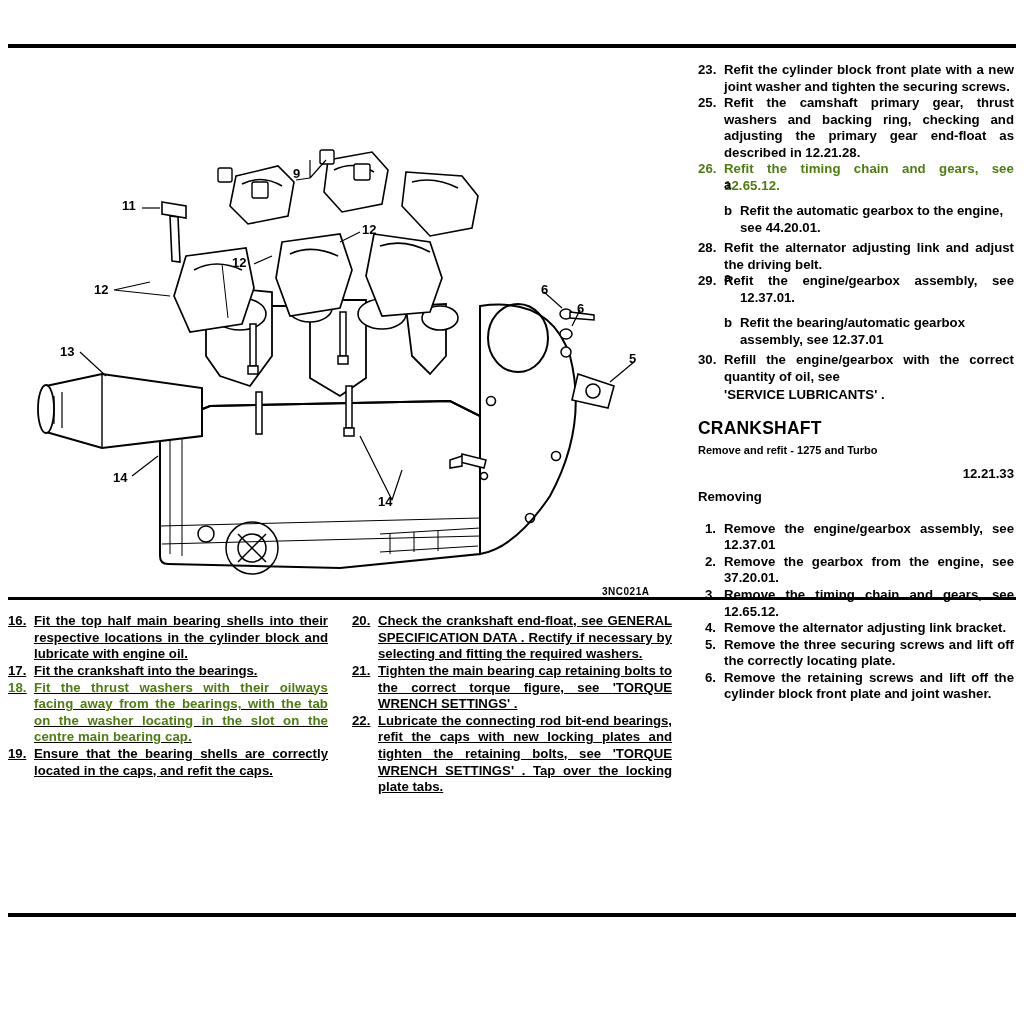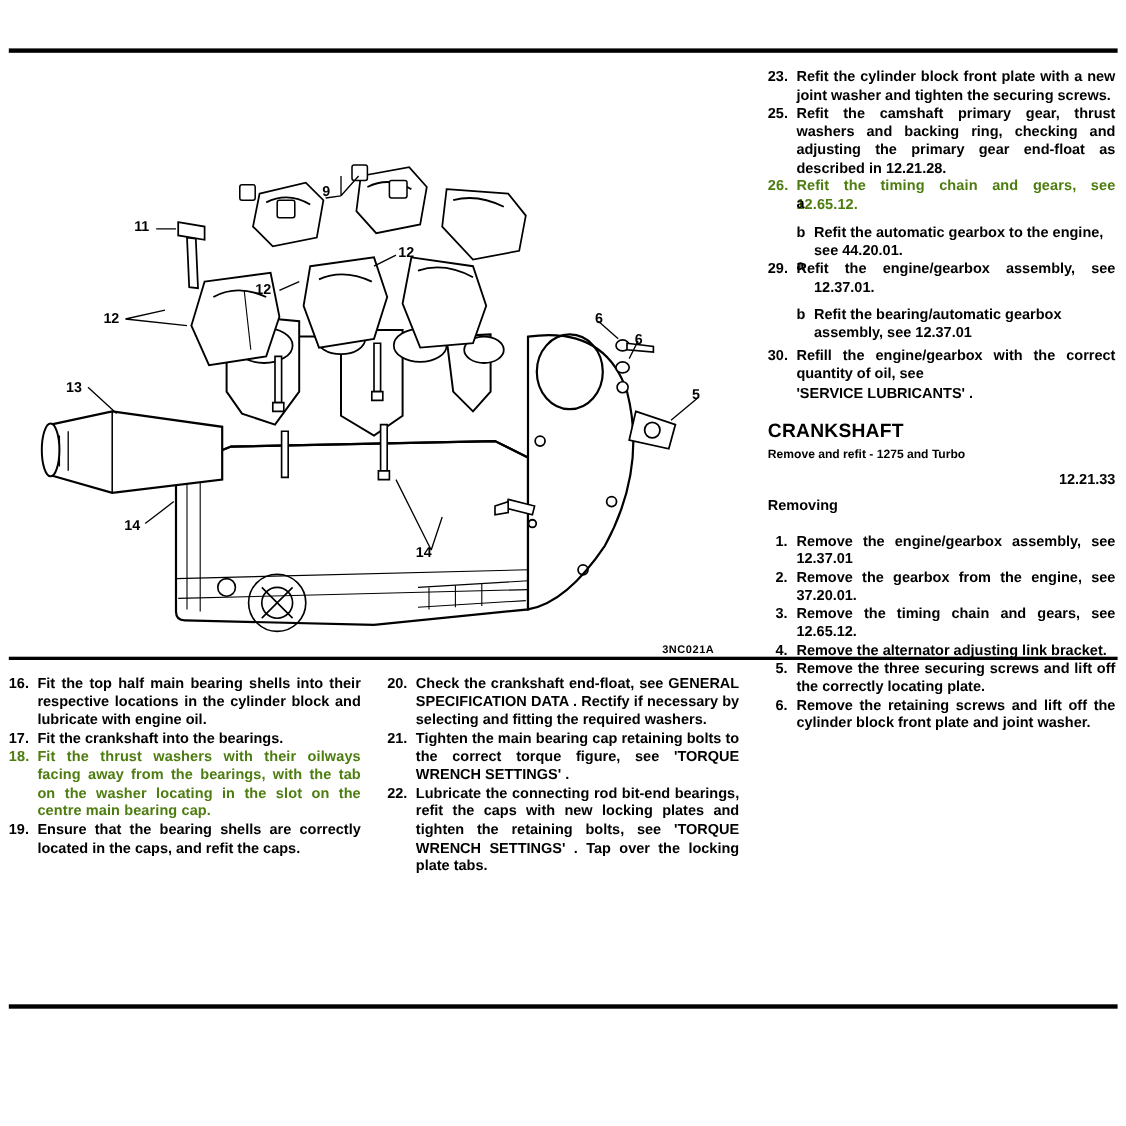--- a/index.html
+++ b/index.html
@@ -89,20 +89,21 @@
     margin-bottom: 15px;
   }
 
   
   .bot-col {
     position: absolute;
     top: 613px;
     font-size: 13.2px;
     line-height: 1.26;
     font-weight: bold;
+    text-decoration: underline;
   }
   .bot-col-1 { left: 8px; width: 320px; }
   .bot-col-2 { left: 352px; width: 320px; }
 
   
   .figure {
     position: absolute;
     left: 10px;
     top: 56px;
     width: 672px;
@@ -283,20 +284,24 @@
     <div class="sub" style="margin-top:-18px; margin-left:26px;">
       <div class="letter">a</div>
       <div class="txt" style="visibility:hidden;">.</div>
     </div>
 
     <div class="sub" style="margin-top:10px;">
       <div class="letter">b</div>
       <div class="txt">Refit the automatic gearbox to the engine, see 44.20.01.</div>
     </div>
 
+    <div class="step" style="margin-top:4px;">
+      <div class="num">28.</div>
+      <div class="txt">Refit the alternator adjusting link and adjust the driving belt.</div>
+    </div>
 
     <div class="step">
       <div class="num">29.</div>
       <div class="txt" style="padding-left:16px; text-indent:-16px;">Refit the engine/gearbox assembly, see 12.37.01.</div>
     </div>
     <div class="sub" style="margin-top:-36px; margin-left:26px;">
       <div class="letter">a</div>
       <div class="txt" style="visibility:hidden;">.</div>
     </div>
 

